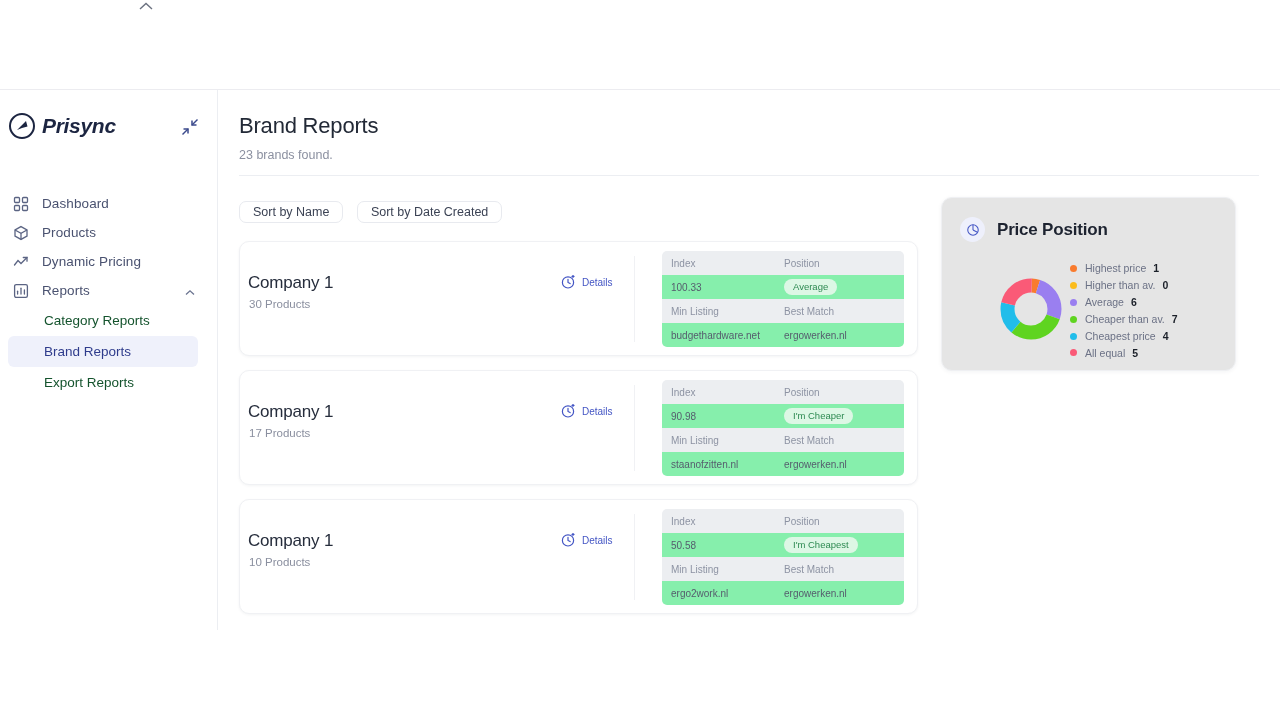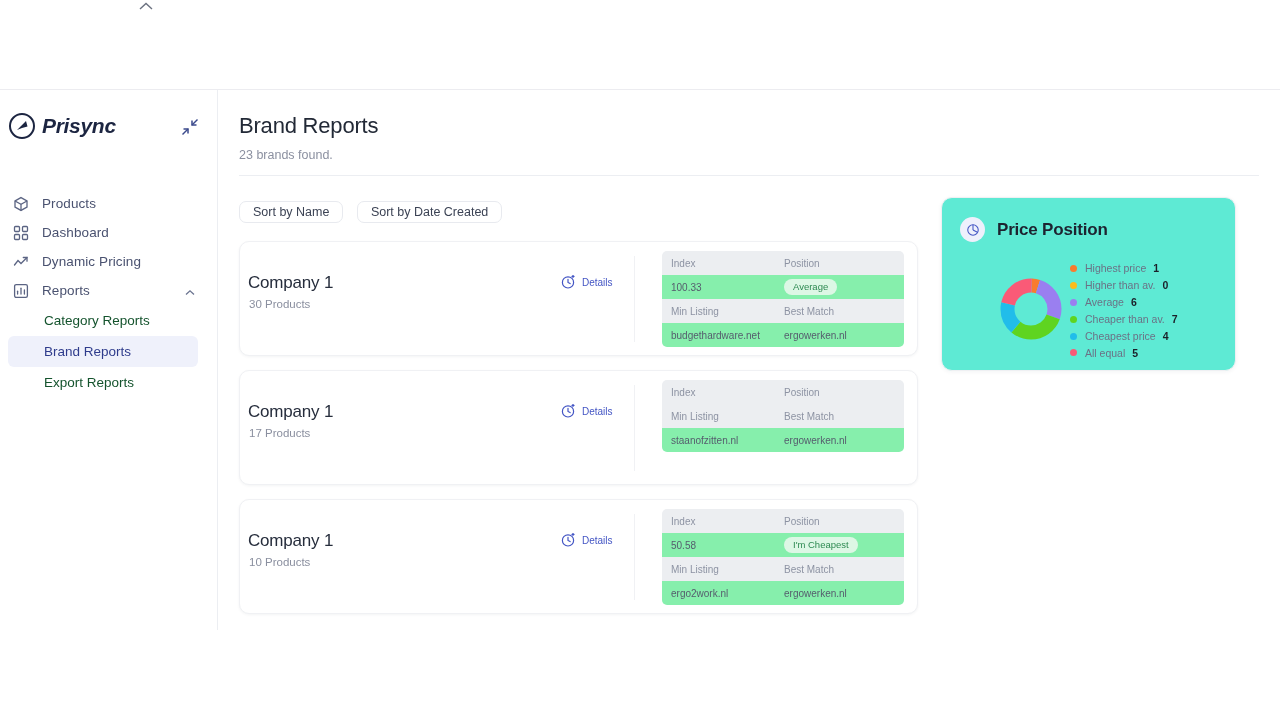--- a/index.html
+++ b/index.html
@@ -149,21 +149,21 @@
   .rrow.body .rcell { color: #555c6d; font-size: 10px; }
   .pill {
     display: inline-block; padding: 3px 9px; border-radius: 10px;
     font-size: 9.5px; line-height: 1;
     background: #ddf7e5; color: #2e8a52;
   }
 
   
   .pp-panel {
     position: absolute; left: 723px; top: 107px; width: 295px; height: 174px;
-    background: #5eead4; border: 1px solid #eff0f3; border-radius: 11px;
+    background: #e5e5e5; border: 1px solid #eff0f3; border-radius: 11px;
     box-shadow: 0 1px 4px rgba(25,30,60,.05);
   }
   .pp-head { position: absolute; left: 18px; top: 19px; display: flex; align-items: center; gap: 12px; }
   .pp-badge {
     width: 25px; height: 25px; border-radius: 50%; background: #eef0fc;
     display: flex; align-items: center; justify-content: center; color: #4355c4;
   }
   .pp-title { font-size: 17px; font-weight: bold; color: #1d2330; letter-spacing: -.2px; }
 
   .donut { position: absolute; left: 58px; top: 80px; width: 62px; height: 62px; }
@@ -207,38 +207,38 @@
           <path d="M7 15.5 L7 11 L2.5 11"></path>
       </svg>
     </div>
 
     <div class="nav">
       <div class="nav-gap"></div>
 
       <div class="nav-item">
         <span class="nav-ico">
           <svg viewBox="0 0 16 16" width="16" height="16" fill="none" stroke="#5b6483" stroke-width="1.3">
-            <path d="M8 1.6 L14 5 L14 11 L8 14.4 L2 11 L2 5 Z"></path>
-            <path d="M2 5 L8 8.3 L14 5"></path>
-              <path d="M8 8.3 L8 14.4"></path>
-          </svg>
-        </span>
-        <span class="nav-label">Products</span>
-      </div>
-
-      <div class="nav-item">
-        <span class="nav-ico">
-          <svg viewBox="0 0 16 16" width="16" height="16" fill="none" stroke="#5b6483" stroke-width="1.3">
             <rect x="1.5" y="1.5" width="5" height="5" rx="1"></rect>
               <rect x="9.5" y="1.5" width="5" height="5" rx="1"></rect>
             <rect x="1.5" y="9.5" width="5" height="5" rx="1"></rect>
               <rect x="9.5" y="9.5" width="5" height="5" rx="1"></rect>
           </svg>
         </span>
         <span class="nav-label">Dashboard</span>
+      </div>
+
+      <div class="nav-item">
+        <span class="nav-ico">
+          <svg viewBox="0 0 16 16" width="16" height="16" fill="none" stroke="#5b6483" stroke-width="1.3">
+            <path d="M8 1.6 L14 5 L14 11 L8 14.4 L2 11 L2 5 Z"></path>
+            <path d="M2 5 L8 8.3 L14 5"></path>
+              <path d="M8 8.3 L8 14.4"></path>
+          </svg>
+        </span>
+        <span class="nav-label">Products</span>
       </div>
 
       <div class="nav-item">
         <span class="nav-ico">
           <svg viewBox="0 0 16 16" width="16" height="16" fill="none" stroke="#5b6483" stroke-width="1.3" stroke-linecap="round">
             <path d="M1.5 11 L5 6.5 L8 9.5 L14 3.5"></path>
               <path d="M10.3 3.5 L14 3.5 L14 7.2"></path>
           </svg>
         </span>
         <span class="nav-label">Dynamic Pricing</span>
@@ -347,20 +347,26 @@
             </span>
             <span>Details</span>
           </div>
         </div>
         <div class="vdiv"></div>
         <div class="rtable">
           <div class="rrow head">
             <div class="rcell c1">Index</div>
             <div class="rcell c2">Position</div>
           </div>
+          <div class="rrow body">
+            <div class="rcell c1">90.98</div>
+            <div class="rcell c2">
+              <span class="pill">I'm Cheaper</span>
+            </div>
+          </div>
           <div class="rrow head">
             <div class="rcell c1">Min Listing</div>
             <div class="rcell c2">Best Match</div>
           </div>
           <div class="rrow body">
             <div class="rcell c1">staanofzitten.nl</div>
             <div class="rcell c2">ergowerken.nl</div>
           </div>
         </div>
       </div>

